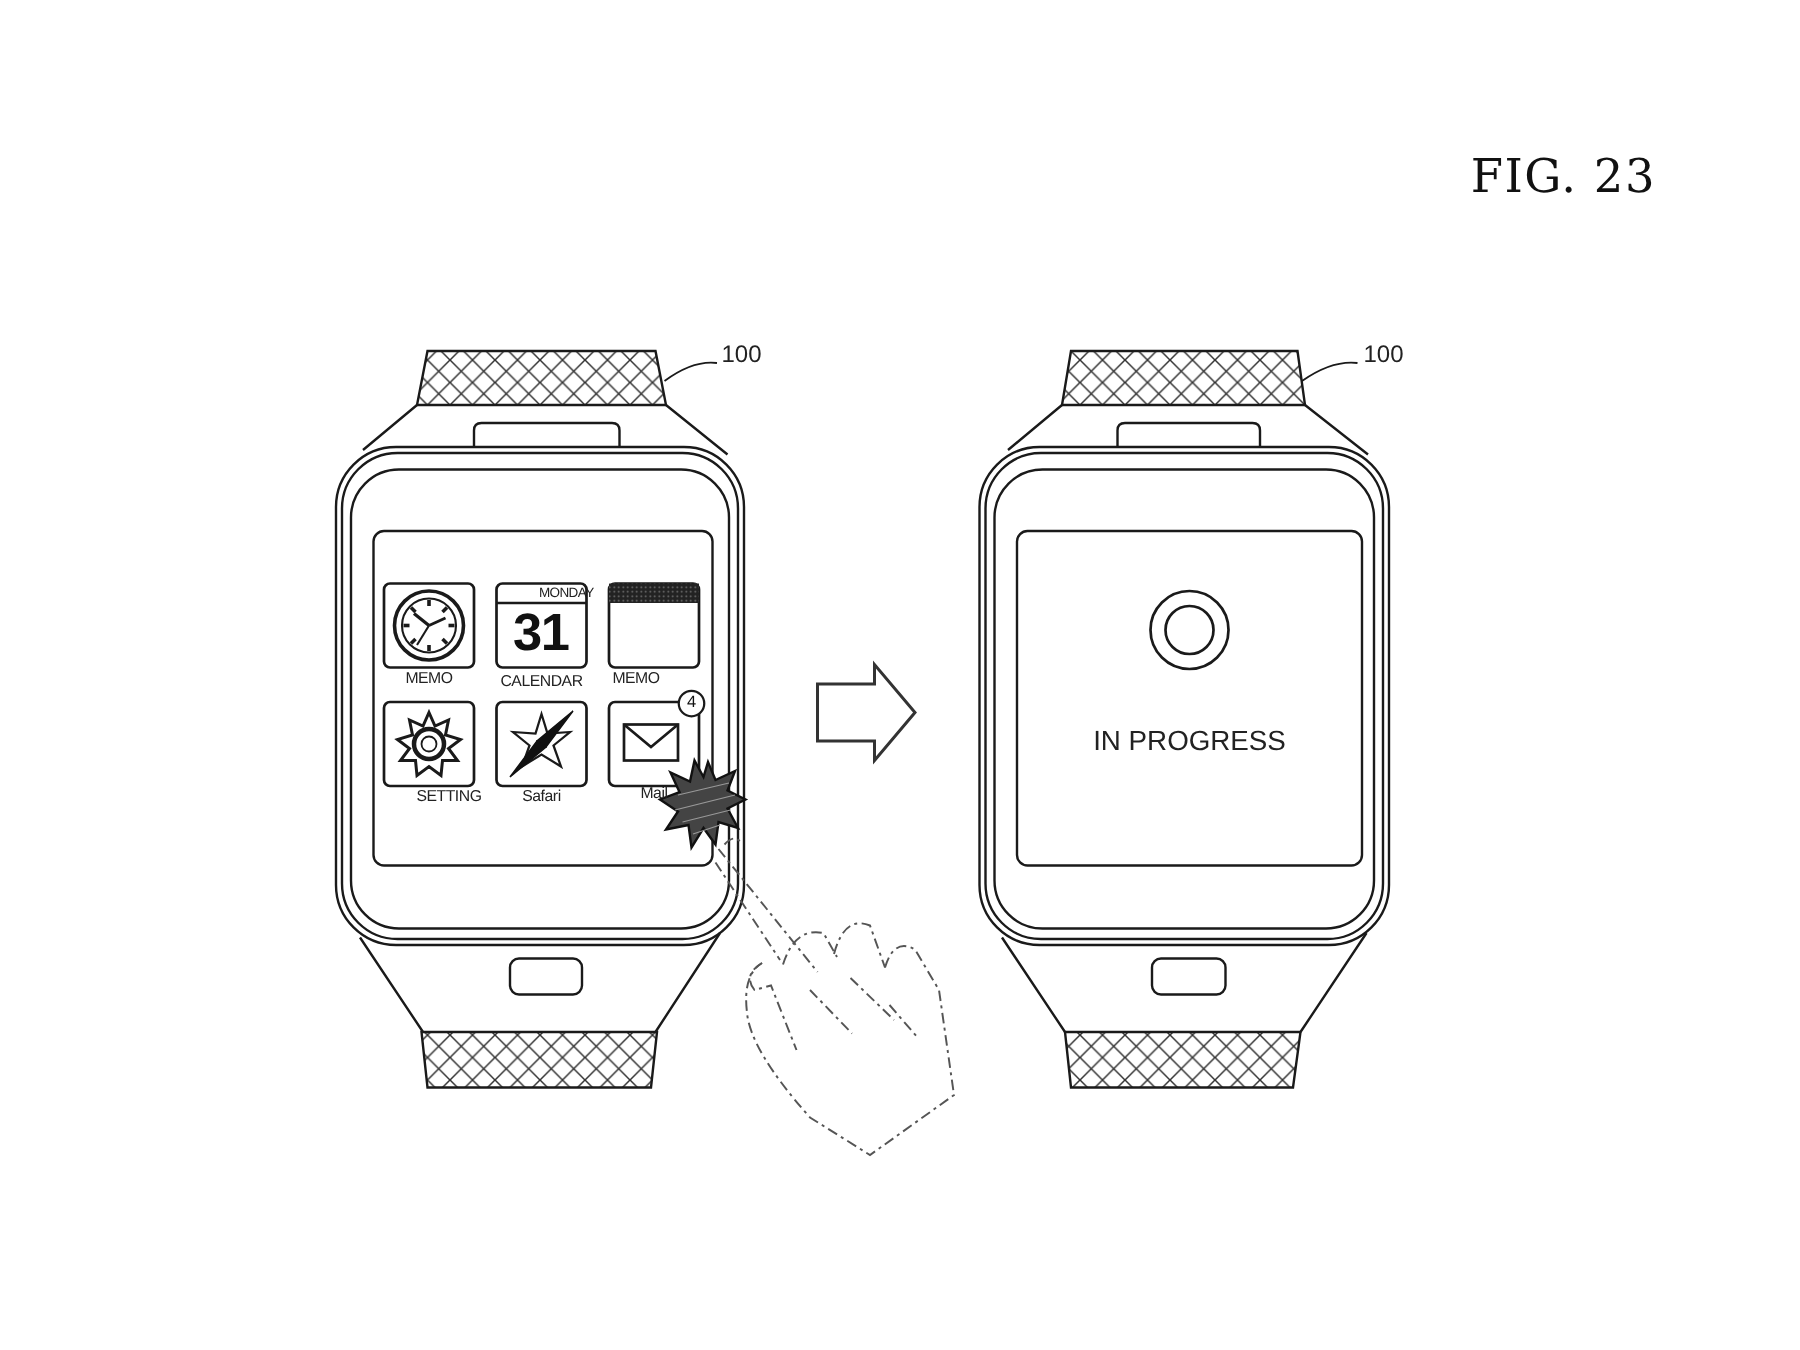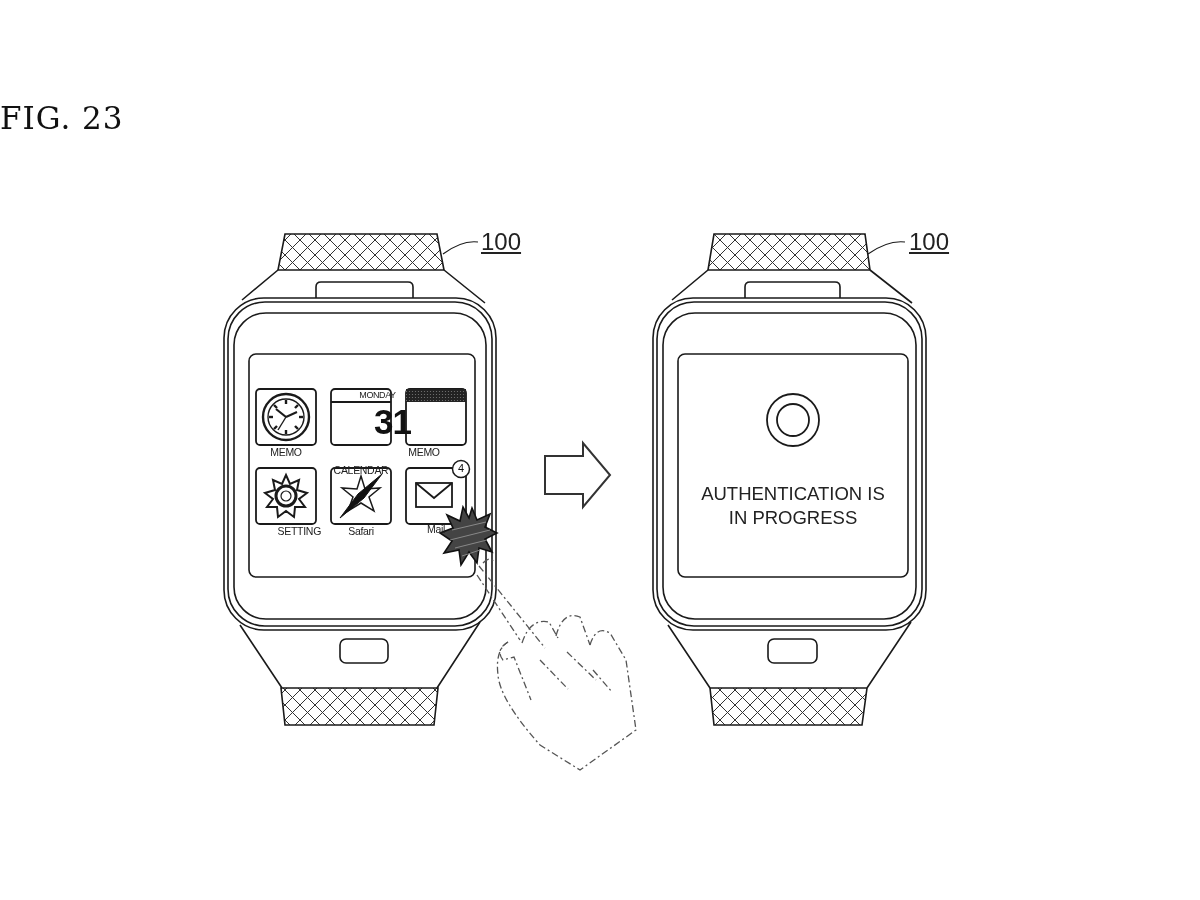--- a/index.html
+++ b/index.html
@@ -1,19 +1,19 @@
 <!DOCTYPE html>
 <html><head>
 <meta charset="utf-8">
 <style>
   html, body { margin:0; padding:0; background:#ffffff; }
   body { width:1200px; height:900px; position:relative; overflow:hidden; font-family:"Liberation Sans", sans-serif; color:#1a1a1a; }
-  .fig-title { position:absolute; left:0; top:100px; width:1104px; text-align:left; font-family:"DejaVu Serif", serif; font-size:31px; letter-spacing:1px; color:#111; }
+  .fig-title { position:absolute; left:0; top:100px; width:1104px; text-align:right; font-family:"DejaVu Serif", serif; font-size:31px; letter-spacing:1px; color:#111; }
   svg { position:absolute; left:0; top:0; }
-  .ref-label { position:absolute; font-size:24px; color:#222;text-decoration:underline; }
+  .ref-label { position:absolute; font-size:16px; color:#222; }
   .app-label { position:absolute; font-size:10.5px; color:#222; text-align:center; width:70px; letter-spacing:-0.3px; }
   .auth-text { position:absolute; left:680px; top:482px; width:226px; text-align:center; font-size:18.5px; line-height:24px; color:#222; }
   .cal-day { position:absolute; font-size:9px; color:#222; width:55px; text-align:center; letter-spacing:-0.4px; }
   .cal-date { position:absolute; font-size:35px; font-weight:bold; color:#111; width:55px; text-align:center; letter-spacing:-1px; }
   .badge-num { position:absolute; font-size:11px; color:#111; width:16px; text-align:center; }
 </style>
 </head>
 <body>
 
 <div class="fig-title">FIG. 23</div>
@@ -143,27 +143,26 @@
       <circle cx="793" cy="420" r="26" stroke-width="1.8"></circle>
       <circle cx="793" cy="420" r="16" stroke-width="1.8"></circle>
     </g>
   </g>
 </svg>
 
 <div class="ref-label" style="left:481px;top:228px;">100</div>
 <div class="ref-label" style="left:909px;top:228px;">100</div>
 
 <div class="cal-day" style="left:350px;top:390px;">MONDAY</div>
-<div class="cal-date" style="left:333px;top:402px;margin-left:32px;">31</div>
+<div class="cal-date" style="left:333px;top:402px;">31</div>
 
 <div class="badge-num" style="left:453px;top:462px;">4</div>
 
 <div class="app-label" style="left:251px;top:446px;">MEMO</div>
-<div class="app-label" style="left:326px;top:464px;">CALENDAR</div>
+<div class="app-label" style="left:326px;top:448px;">CALENDAR</div>
 <div class="app-label" style="left:389px;top:446px;">MEMO</div>
 <div class="app-label" style="left:251px;top:525px;text-align:right;">SETTING</div>
 <div class="app-label" style="left:326px;top:525px;text-align:center;">Safari</div>
 <div class="app-label" style="left:401px;top:523px;">Mail</div>
 
 <div class="auth-text">
-  <div>AUTHENTICATION IS</div>
   <div>IN PROGRESS</div>
 </div>
 
 </body></html>

